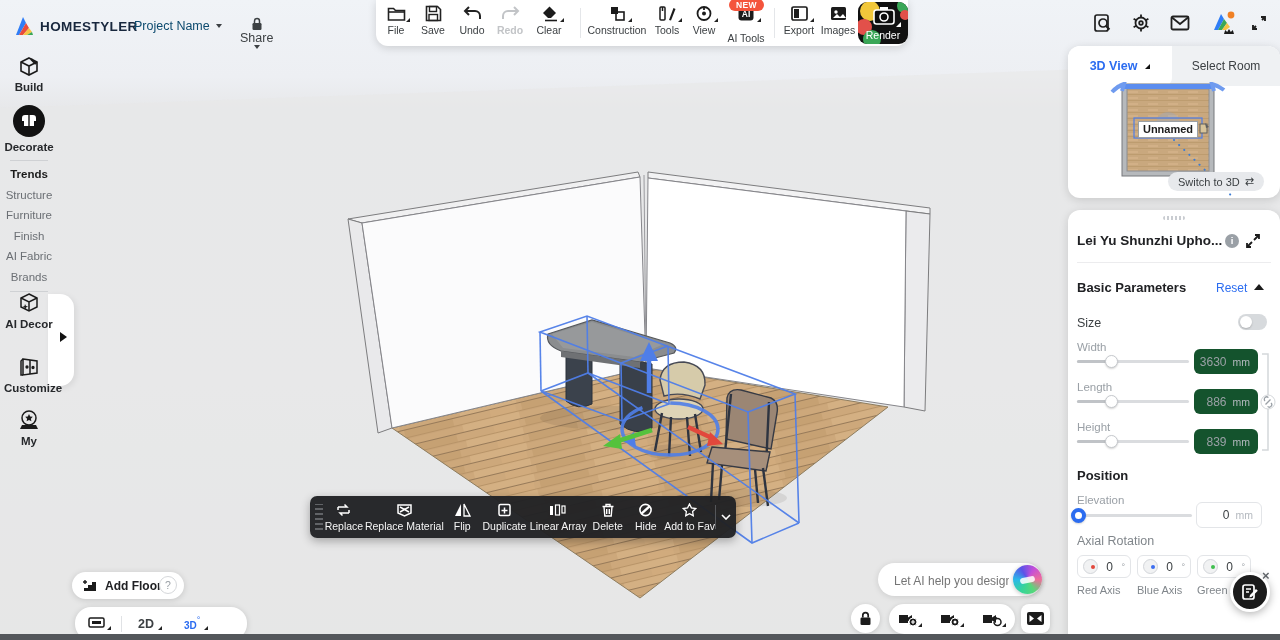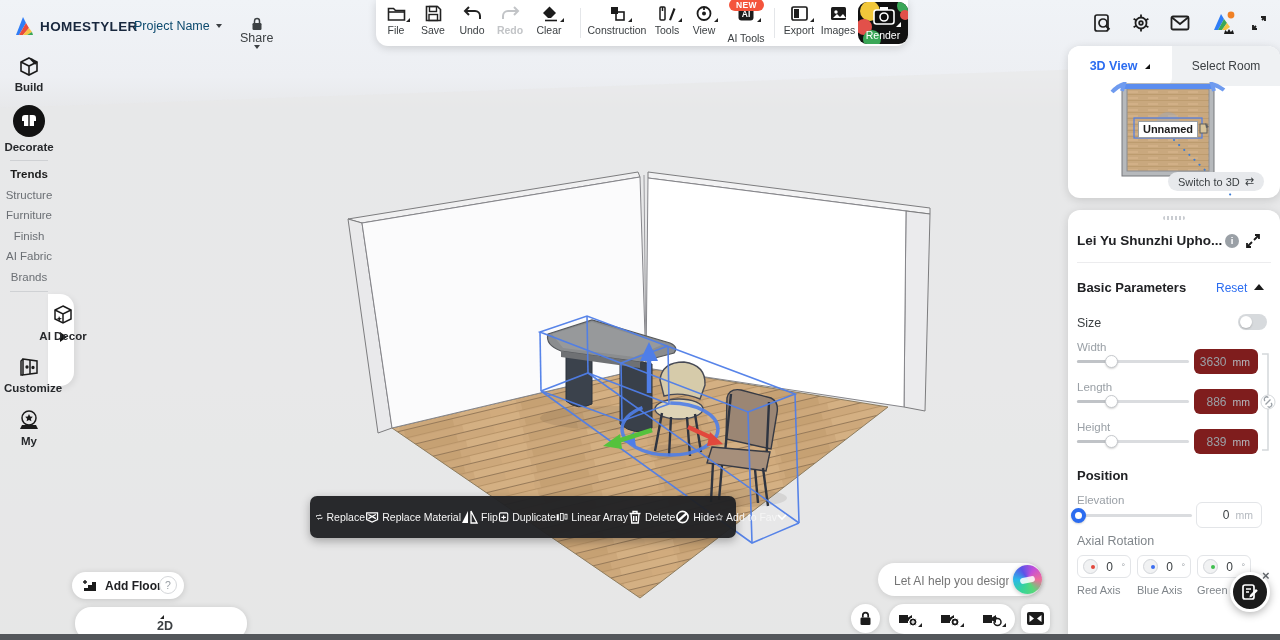--- a/index.html
+++ b/index.html
@@ -8,23 +8,23 @@
   #app{position:relative;width:1280px;height:640px;overflow:hidden;}
   .abs{position:absolute;}
   .panel{background:#fff;border-radius:12px;box-shadow:0 2px 10px rgba(0,0,0,.14);}
   .dots{width:22px;height:4px;background-image:repeating-linear-gradient(90deg,#c9ccd1 0 2px,transparent 2px 4px);border-radius:2px;}
   .carD{width:0;height:0;border-left:3px solid transparent;border-right:3px solid transparent;border-top:4px solid #3c4043;}
   .carC{width:0;height:0;border-left:5px solid transparent;border-bottom:5px solid #111;}
   .carCs{width:0;height:0;border-left:4px solid transparent;border-bottom:4px solid #222;}
   .lblTool{font-size:10.5px;color:#3c4043;white-space:nowrap;}
   .sbLabel{font-size:11.5px;font-weight:700;color:#26282b;text-align:center;white-space:nowrap;}
   .sbCat{font-size:11.5px;color:#6b6f74;text-align:center;white-space:nowrap;cursor:pointer;}
-  .ctxItem{display:flex;align-items:center;gap:3px;color:#f2f2f2;}
+  .ctxItem{display:flex;flex-direction:column;align-items:center;gap:3px;color:#f2f2f2;}
   .ctxItem .lab{font-size:10.5px;white-space:nowrap;color:#f5f5f5;}
-  .fieldBox{position:absolute;height:25px;border-radius:6px;background:#7f1d1d;display:flex;align-items:center;justify-content:flex-end;gap:6px;padding:0 8px;box-sizing:border-box;}
+  .fieldBox{position:absolute;height:25px;border-radius:6px;background:#14532d;display:flex;align-items:center;justify-content:flex-end;gap:6px;padding:0 8px;box-sizing:border-box;}
   .fieldBox .val{font-size:12px;color:#9aa0a6;}
   .fieldBox .unit{font-size:10.5px;color:#b4b9bf;}
   .sliderTrack{position:absolute;height:3px;background:#dadcdf;border-radius:2px;}
   .sliderFill{position:absolute;height:3px;background:#c0c3c7;border-radius:2px;}
   .knob{position:absolute;width:13px;height:13px;background:#fff;border:1.5px solid #c6c9cd;border-radius:50%;box-sizing:border-box;box-shadow:0 1px 2px rgba(0,0,0,.18);}
   .grayLab{font-size:11.5px;color:#9aa0a6;}
   .secLab{font-size:13px;font-weight:700;color:#202124;}
   .axBox{position:absolute;width:54px;height:23px;border:1px solid #e3e5e8;border-radius:6px;background:#fff;display:flex;align-items:center;box-sizing:border-box;padding:0 5px;gap:5px;}
   .axVal{font-size:12px;color:#3c4043;flex:1;text-align:center;}
   .axDeg{font-size:9px;color:#9aa0a6;}
@@ -325,21 +325,21 @@
 <div class="abs" style="left:0px;top:230px;width:58px;">
       <div class="sbCat">Finish</div>
     </div>
 <div class="abs" style="left:0px;top:250px;width:58px;">
       <div class="sbCat">AI Fabric</div>
     </div>
 <div class="abs" style="left:0px;top:271px;width:58px;">
       <div class="sbCat">Brands</div>
     </div>
 <div class="abs" style="left:10px;top:291px;width:38px;height:1px;background:#cfd1d4;"></div>
-<div class="abs" style="left:4px;top:303px;width:50px;text-align:center;cursor:pointer;margin-left:34px;">
+<div class="abs" style="left:4px;top:291px;width:50px;text-align:center;cursor:pointer;">
   <svg width="24" height="24" viewBox="0 0 24 24" style="margin:0 auto;" stroke="#1b1b1b" stroke-width="1.5" fill="none">
     <path d="M12,3 L20,7 L20,16 L12,20 L4,16 L4,7 Z"></path>
         <path d="M4,7 L12,11 L20,7 M12,11 V20"></path>
     <path d="M8,13 l1,2 2,.5 -2,1 -.5,2 -1,-2 -2,-.5 2,-1 z" fill="#1b1b1b" stroke="none"></path>
   </svg>
   <div class="sbLabel" style="margin-top:3px;">AI Decor</div>
 </div>
 <div class="abs" style="left:4px;top:355px;width:50px;text-align:center;cursor:pointer;">
   <svg width="24" height="24" viewBox="0 0 24 24" stroke="#1b1b1b" stroke-width="1.5" fill="none" style="margin:0 auto;">
     <path d="M6,4 L20,6 L20,18 L6,20 Z"></path>
@@ -557,21 +557,21 @@
     <span class="lab">Add to Fav</span>
   </div>
   <div style="width:1px;height:24px;background:#55575b;"></div>
   <div style="width:24px;display:flex;justify-content:center;cursor:pointer;">
     <svg width="10" height="6" viewBox="0 0 10 6">
           <polyline points="1,1 5,5 9,1" fill="none" stroke="#fff" stroke-width="1.6"></polyline>
         </svg>
   </div>
 </div>
 
-<div class="abs" style="left:75px;top:607px;width:172px;height:33px;background:#fff;border-radius:16px;box-shadow:0 1px 6px rgba(0,0,0,.15);display:flex;align-items:center;flex-direction:column;">
+<div class="abs" style="left:75px;top:607px;width:172px;height:33px;background:#fff;border-radius:16px;box-shadow:0 1px 6px rgba(0,0,0,.15);display:flex;align-items:center;">
   <svg width="17" height="13" viewBox="0 0 17 13" style="margin-left:13px;cursor:pointer;">
         <rect x="1" y="1" width="15" height="9" rx="1.5" fill="none" stroke="#1b1b1b" stroke-width="1.5"></rect>
         <rect x="4" y="4" width="9" height="3" fill="#1b1b1b"></rect>
       </svg>
   <span class="carCs" style="margin:8px 0 0 2px;"></span>
   <div style="width:1px;height:16px;background:#e0e2e5;margin:0 8px 0 10px;"></div>
   <span style="font-size:12.5px;font-weight:700;color:#3c4043;cursor:pointer;margin-left:8px;">2D</span>
   <span class="carCs" style="margin:8px 0 0 4px;"></span>
   <span style="margin-left:22px;cursor:pointer;">
     <span style="font-size:10px;font-weight:700;color:#2b6cf0;">3D</span><span style="font-size:9px;color:#2b6cf0;vertical-align:top;">°</span>

